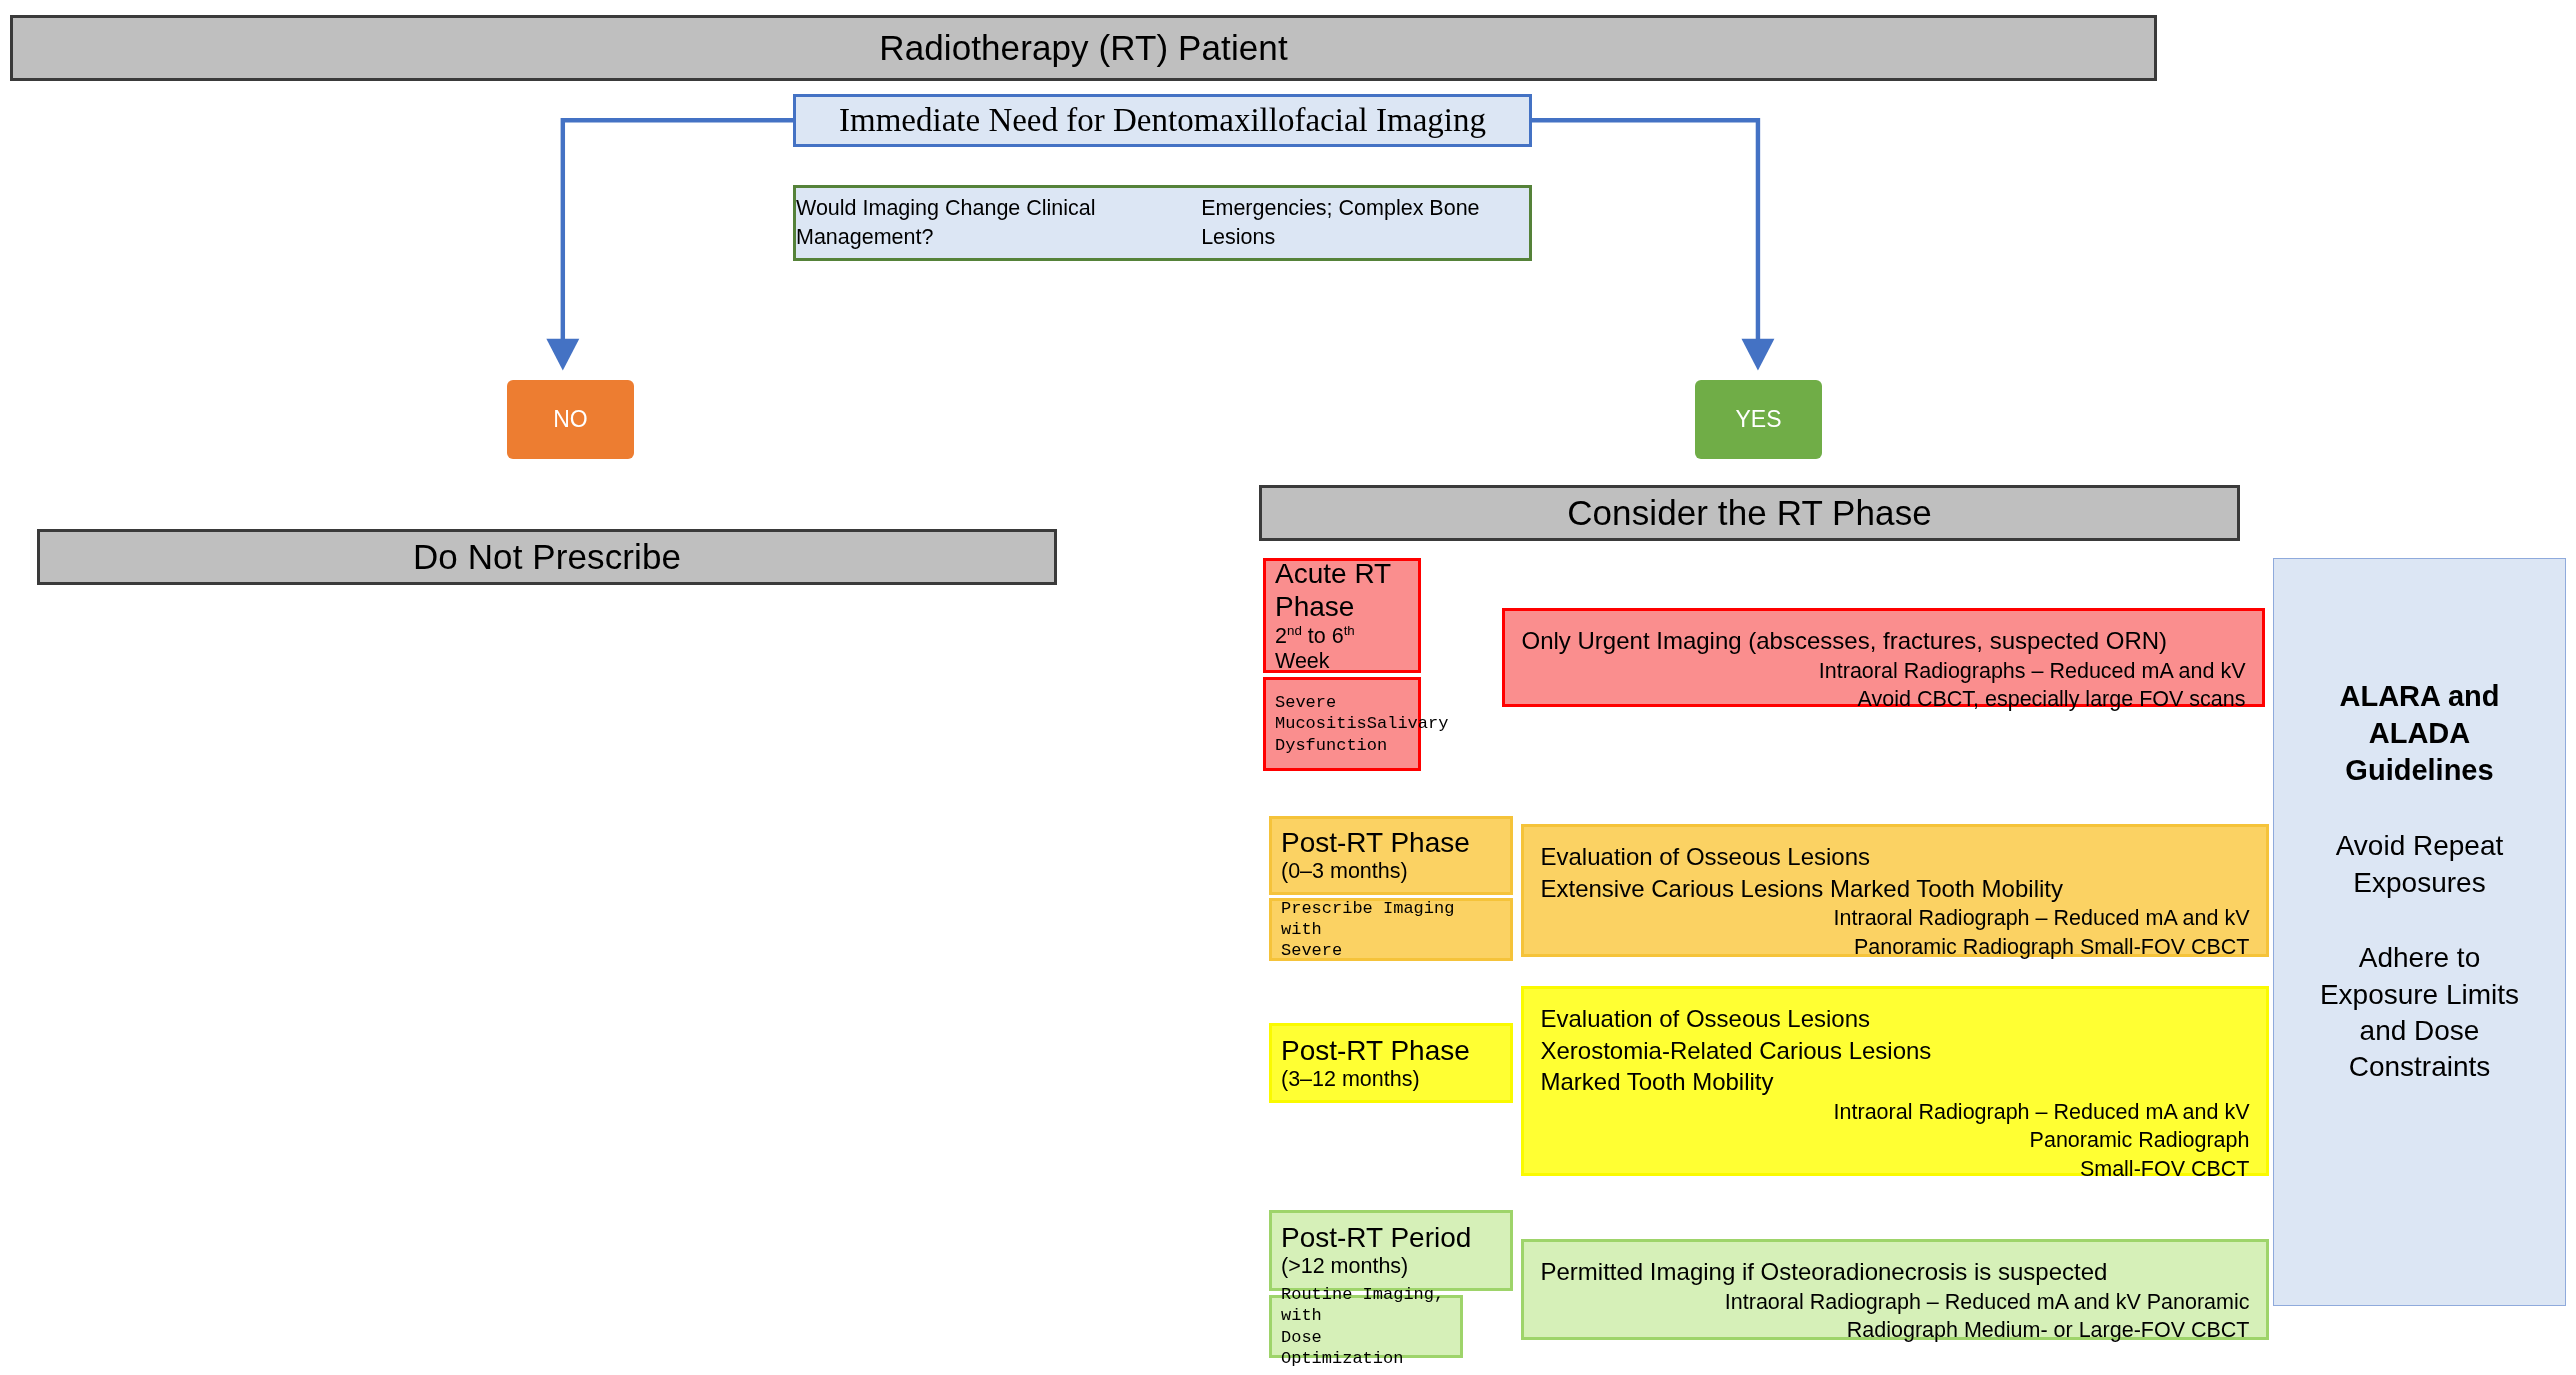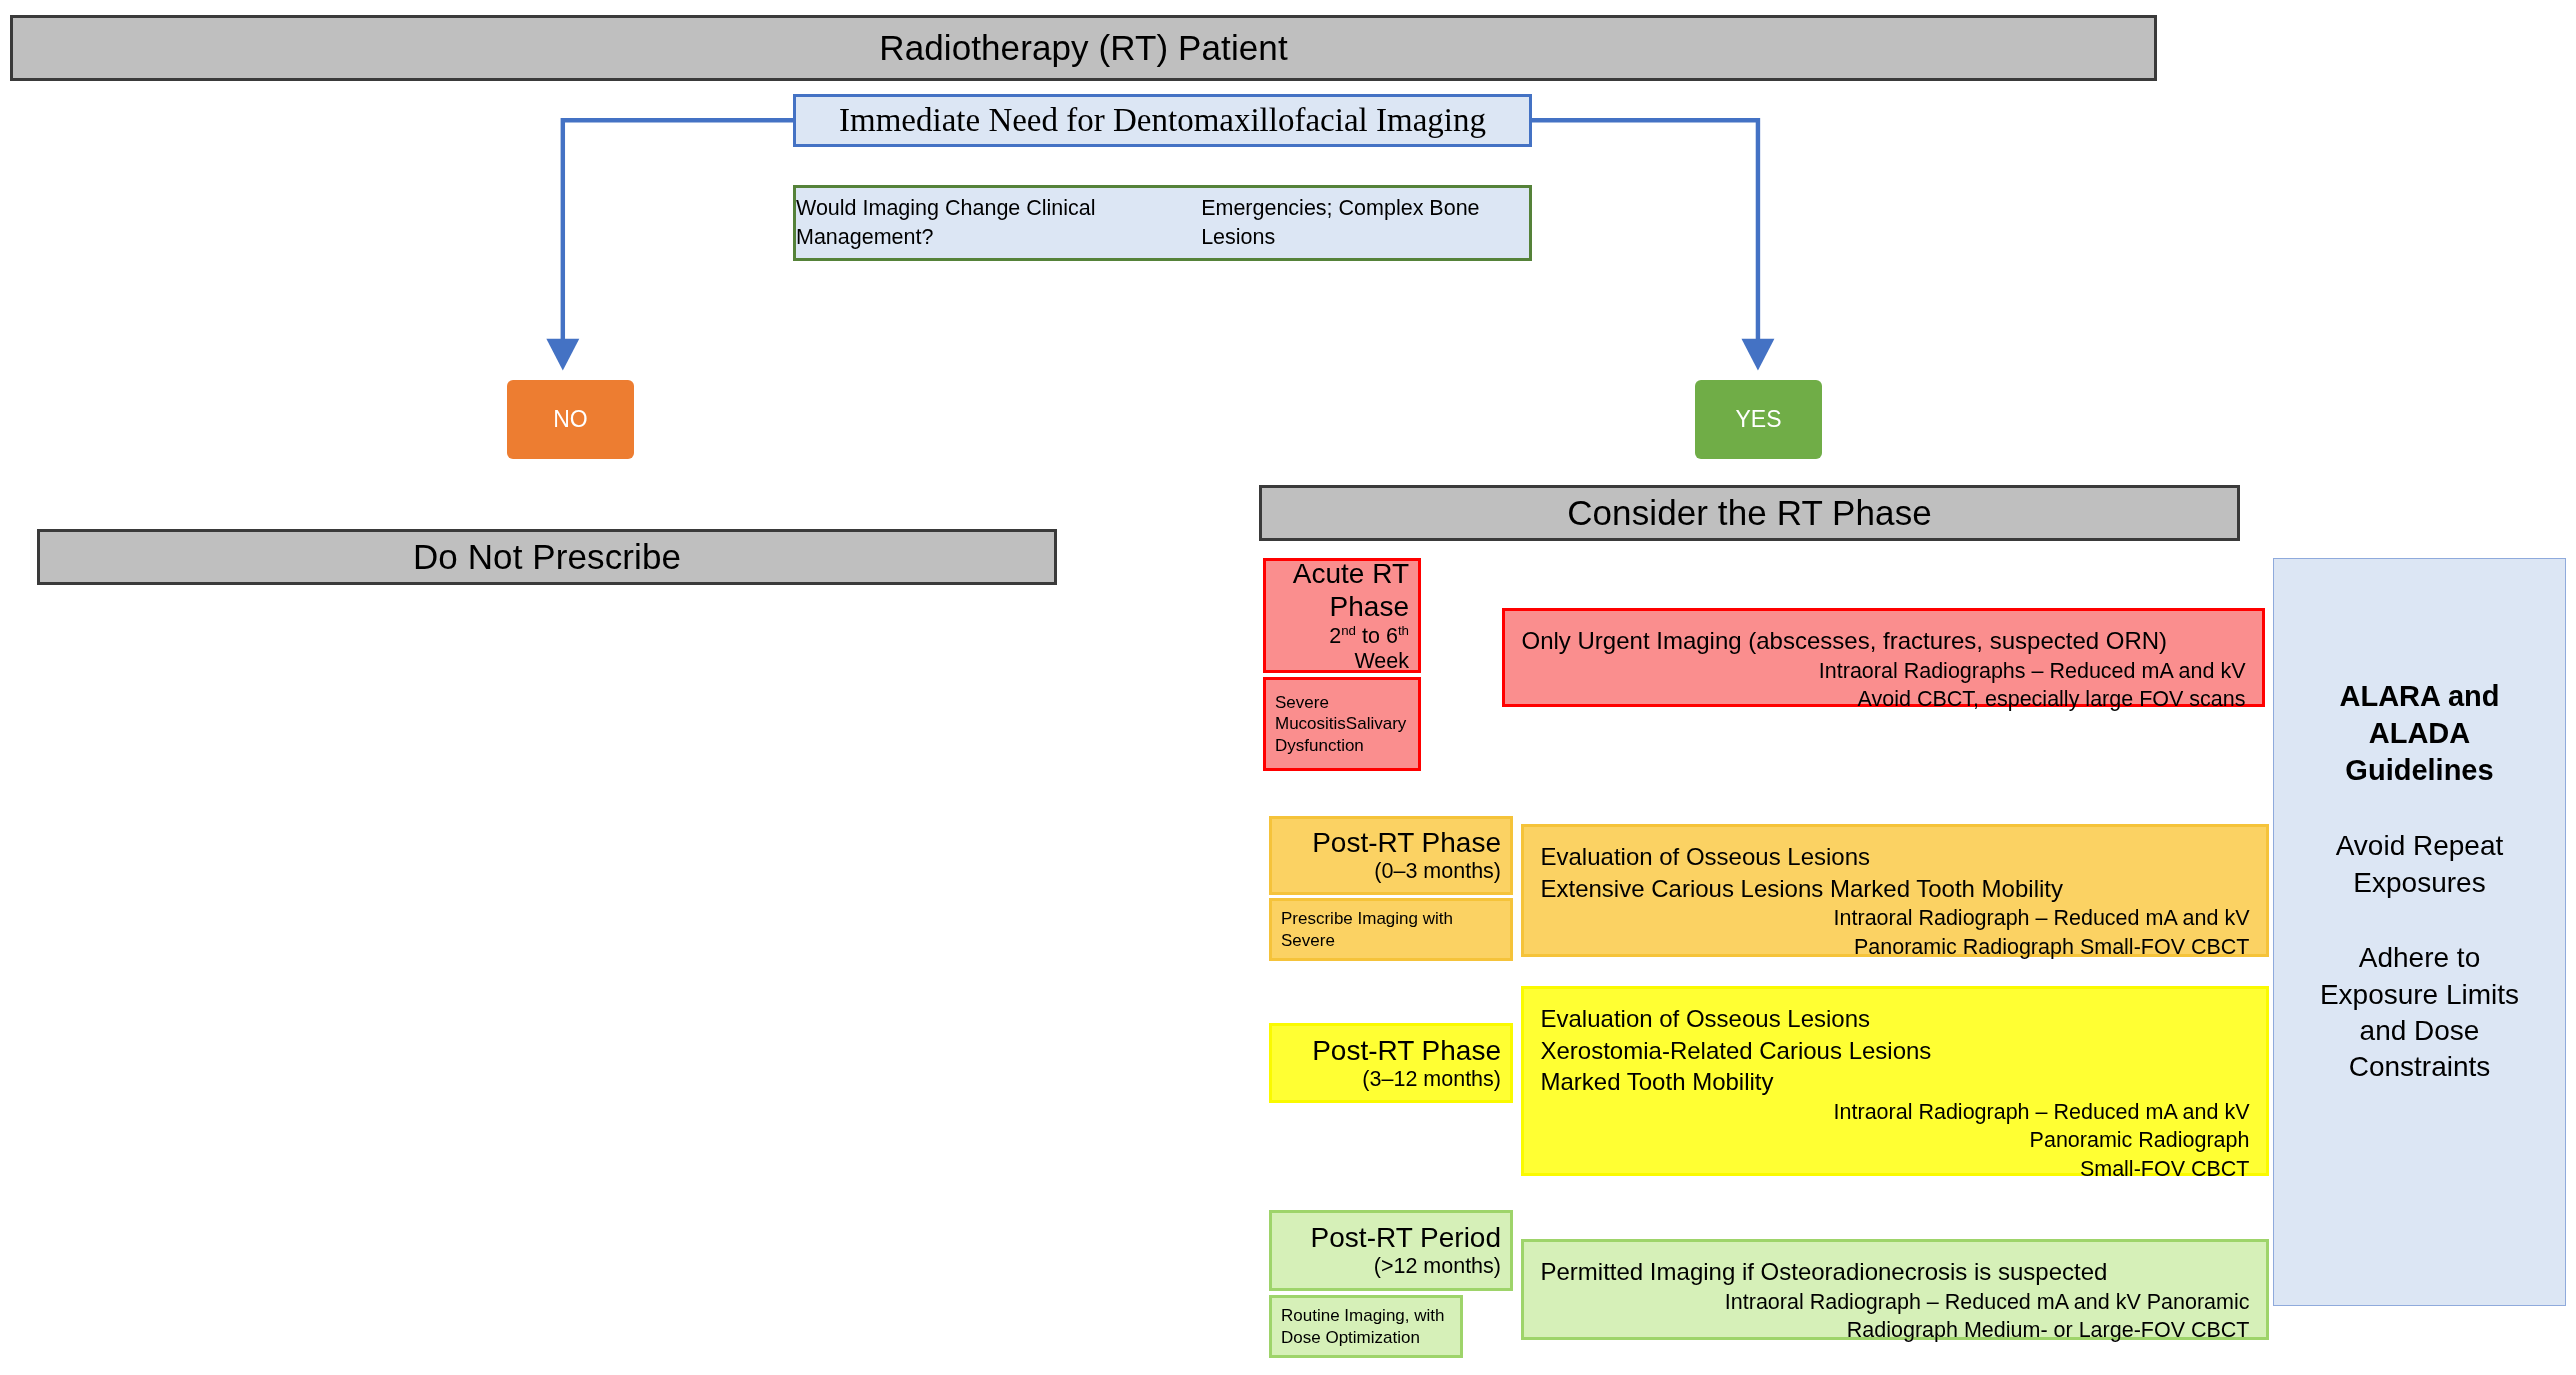--- a/index.html
+++ b/index.html
@@ -40,27 +40,27 @@
     border-radius:6px;
     display:flex;align-items:center;justify-content:center;
     color:#ffffff;font-size:23px;text-align:right;
   }
   .pill-no{background:#ed7d31;}
   .pill-yes{background:#70ad47;}
 
   
   .phase-title{
     display:flex;flex-direction:column;justify-content:center;
-    padding:6.3px 9px;line-height:1.18;color:#000;text-align:right;
+    padding:6.3px 9px;line-height:1.18;color:#000;
   }
   .phase-title .t1{font-size:28px;}
   .phase-title .t2{font-size:21.5px;}
   .phase-sub{
     display:flex;flex-direction:column;justify-content:center;
-    padding:6.3px 9px;line-height:1.25;color:#000;font-size:17px;
+    padding:6.3px 9px;line-height:1.25;color:#000;font-size:17px;font-family:Liberation Mono, monospace;
   }
   .phase-body{
     padding:14px 16.5px;color:#000;line-height:1.32;
   }
   .phase-body .left{font-size:24px;text-align:left;}
   .phase-body .right{font-size:21.5px;text-align:right;}
 
   
   .c-red{background:#fa8e8e;border:3.2px solid #ff0000;}
   

